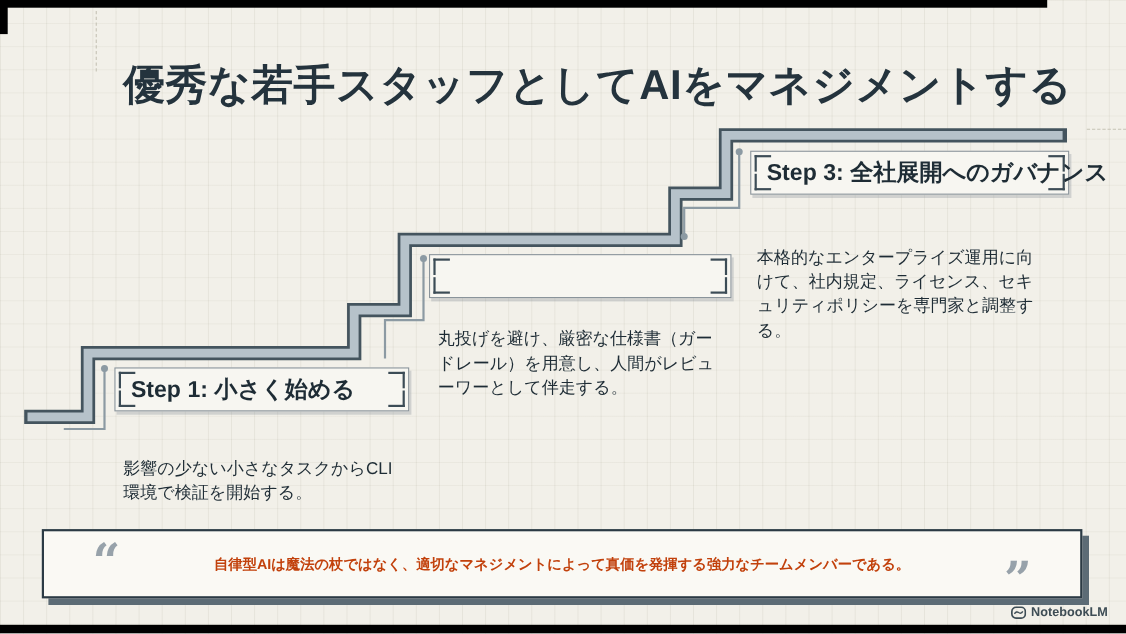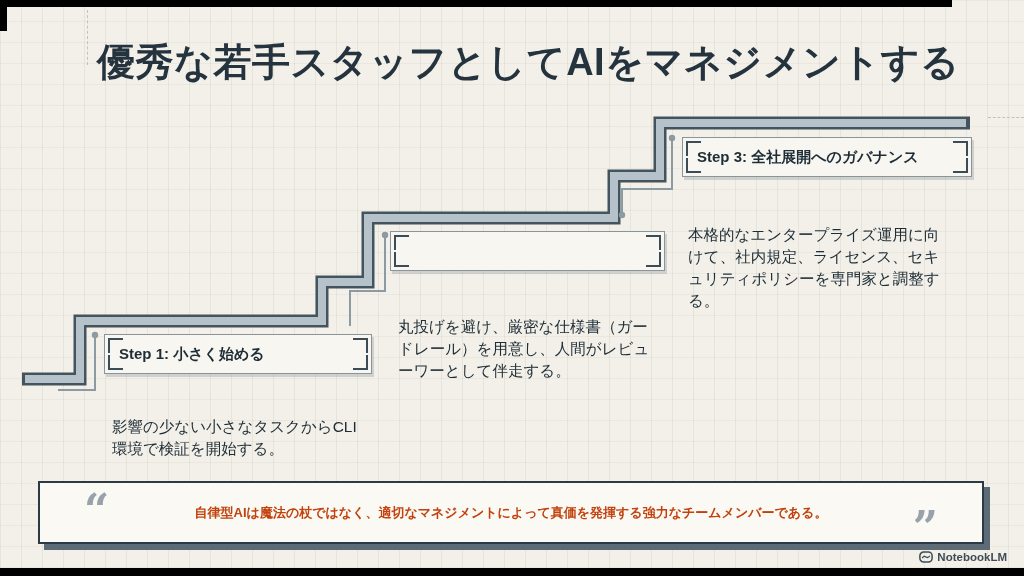--- a/index.html
+++ b/index.html
@@ -11,33 +11,33 @@
     background-image:
       linear-gradient(90deg, rgba(125,120,95,0.10) 1px, transparent 1px),
       linear-gradient(rgba(125,120,95,0.07) 1px, transparent 1px);
     background-size:21px 21px;
     font-family:"Liberation Sans","DejaVu Sans",sans-serif;
     color:#24333d;
   }
   .title{
     position:absolute;left:96px;top:36px;width:880px;
     font-size:38px;font-weight:800;letter-spacing:0.5px;
-    color:#24333d;margin:1px;
+    color:#24333d;margin:16px;
   }
   svg.stairs{position:absolute;left:0;top:0;pointer-events:none;}
   .step-box{
     position:absolute;height:40px;
     background:#f7f6f1;
     border:1px solid #8a949b;
     box-shadow:2px 3px 0 rgba(130,140,148,0.30);
     display:flex;align-items:center;
     box-sizing:border-box;
   }
   .step-box .label{
-    font-size:15px;font-weight:700;color:#1e2c35;
+    font-size:21px;font-weight:700;color:#1e2c35;
     padding-left:14px;white-space:nowrap;
   }
   .bracket{position:absolute;width:13px;height:13px;}
   .bracket.tl{left:3px;top:3px;border-left:2px solid #3c4c56;border-top:2px solid #3c4c56;}
   .bracket.tr{right:3px;top:3px;border-right:2px solid #3c4c56;border-top:2px solid #3c4c56;}
   .bracket.bl{left:3px;bottom:3px;border-left:2px solid #3c4c56;border-bottom:2px solid #3c4c56;}
   .bracket.br{right:3px;bottom:3px;border-right:2px solid #3c4c56;border-bottom:2px solid #3c4c56;}
   .step-desc{
     position:absolute;
     font-size:15.5px;line-height:1.42;color:#1e2c35;
@@ -113,21 +113,21 @@
     <span class="label">Step 1: 小さく始める</span>
   </div>
   <div class="step-desc" style="left:112px;top:382px;width:245px;">影響の少ない小さなタスクからCLI環境で検証を開始する。</div>
 
   <div class="step-box" style="left:390px;top:231px;width:275px;">
     <i class="bracket tl"></i>
     <i class="bracket tr"></i>
     <i class="bracket bl"></i>
     <i class="bracket br"></i>
   </div>
-  <div class="step-desc" style="left:398px;top:282px;width:252px;">丸投げを避け、厳密な仕様書（ガードレール）を用意し、人間がレビューワーとして伴走する。</div>
+  <div class="step-desc" style="left:398px;top:264px;width:252px;font-family:Liberation Mono, monospace;">丸投げを避け、厳密な仕様書（ガードレール）を用意し、人間がレビューワーとして伴走する。</div>
 
   <div class="step-box" style="left:682px;top:137px;width:290px;">
     <i class="bracket tl"></i>
     <i class="bracket tr"></i>
     <i class="bracket bl"></i>
     <i class="bracket br"></i>
     <span class="label">Step 3: 全社展開へのガバナンス</span>
   </div>
   <div class="step-desc" style="left:688px;top:190px;width:265px;">本格的なエンタープライズ運用に向けて、社内規定、ライセンス、セキュリティポリシーを専門家と調整する。</div>
 

